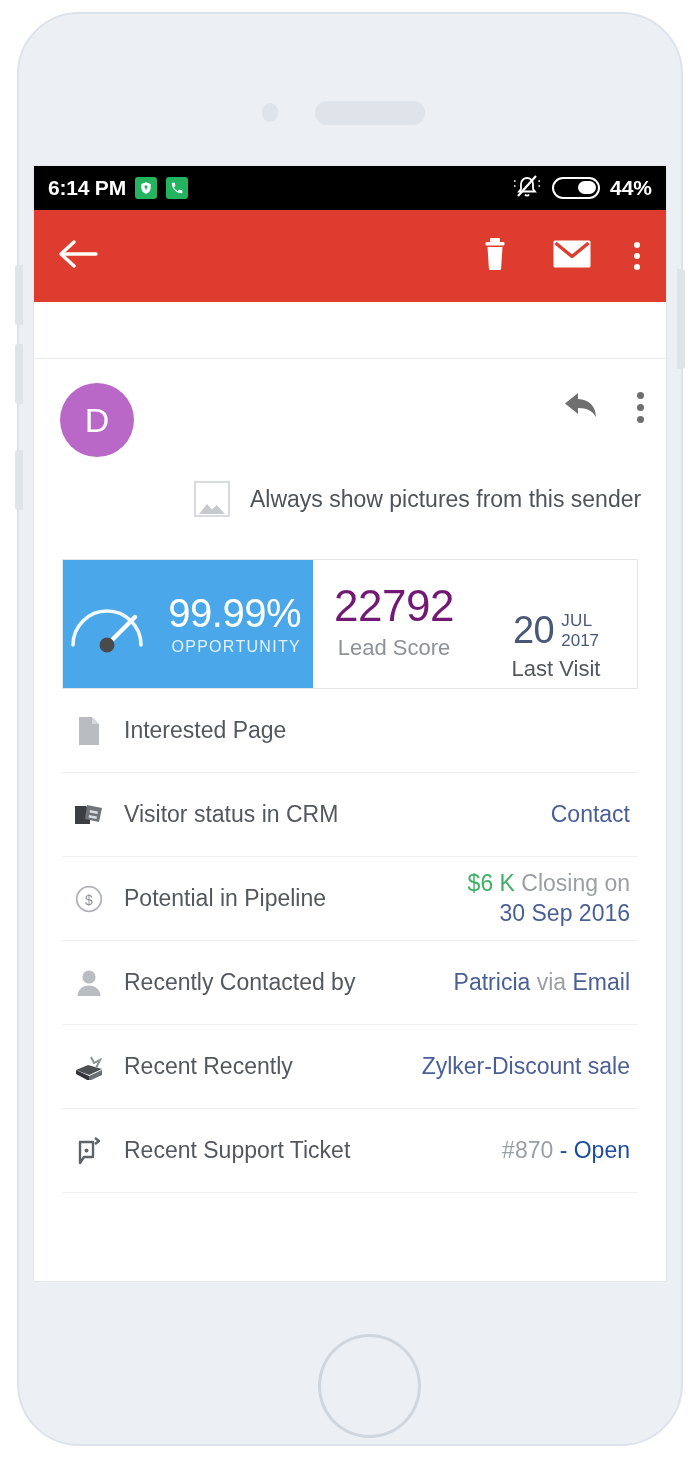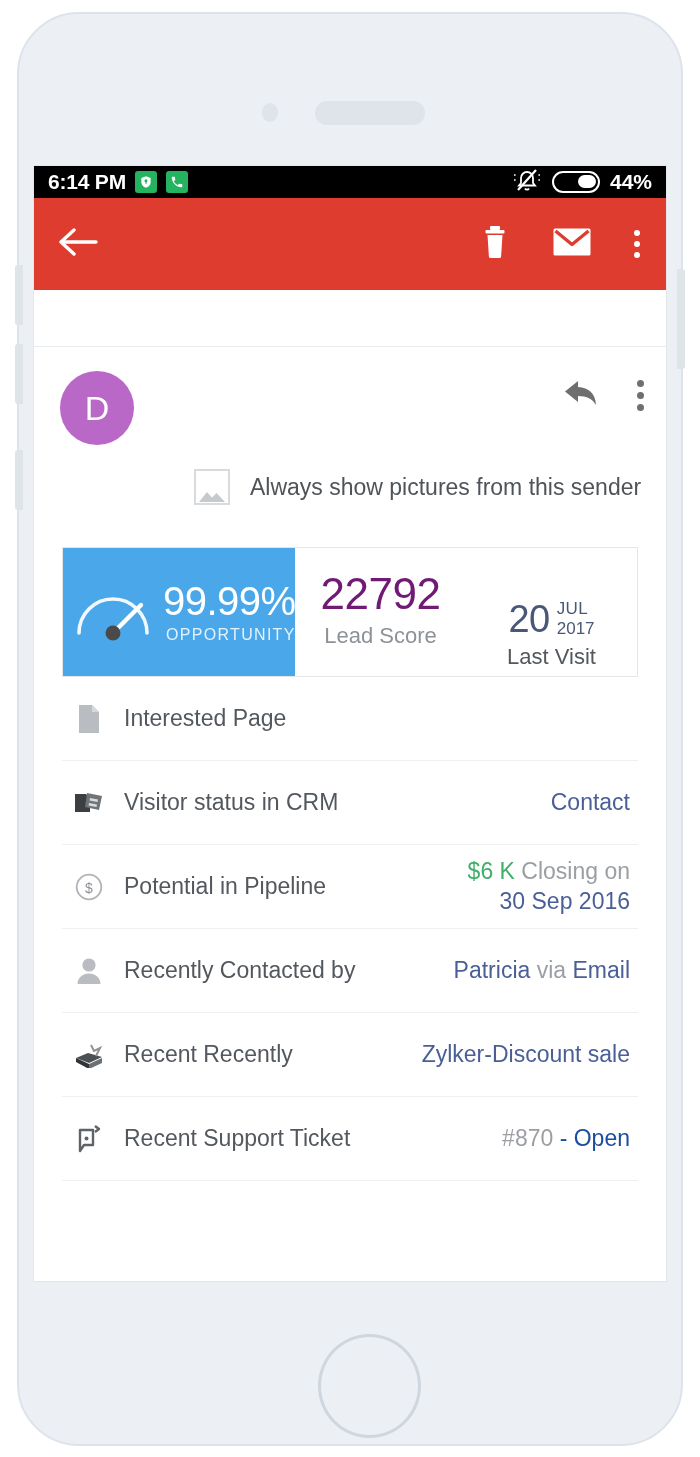--- a/index.html
+++ b/index.html
@@ -72,21 +72,21 @@
     top: 165px;
     width: 634px;
     height: 1117px;
     background: #ffffff;
     overflow: hidden;
     border: 1px solid #e3e7ec;
   }
 
   
   #status-bar {
-    height: 32px;
+    height: 44px;
     background: #000000;
     display: flex;
     align-items: center;
     padding: 0 14px;
     color: #ffffff;
   }
   #status-time {
     font-size: 21px;
     font-weight: bold;
     letter-spacing: -0.2px;
@@ -196,25 +196,25 @@
 
   
   #stats-card {
     margin: 42px 28px 0 28px;
     height: 130px;
     display: flex;
     border: 1px solid #e4e7ea;
     background: #ffffff;
   }
   #opportunity-cell {
-    width: 232px;
+    width: 250px;
     background: #4aa8ea;
     display: flex;
     align-items: center;
-    padding-left: 6px;
+    padding-left: 0;
     flex-shrink: 0;
   }
   #gauge { flex-shrink: 0; }
   #opportunity-text { margin-left: 6px; text-align: right; flex: 1; padding-right: 12px; }
   #opportunity-value {
     font-size: 40px;
     color: #ffffff;
     line-height: 1.05;
     letter-spacing: -0.5px;
   }
@@ -237,21 +237,21 @@
     color: #701a75;
     line-height: 1.05;
     letter-spacing: -0.5px;
   }
   #lead-label, #visit-label {
     font-size: 22px;
     color: #8d9298;
     margin-top: 6px;
   }
   #visit-label { color: #53585e; }
-  #visit-date-wrap { display: flex; align-items: flex-end; margin-top: 48px; }
+  #visit-date-wrap { display: flex; align-items: center; margin-top: 48px; }
   #visit-day {
     font-size: 38px;
     color: #4a5878;
     line-height: 1;
     letter-spacing: -0.5px;
   }
   #visit-mmyy {
     margin-left: 7px;
     margin-top: 1px;
     line-height: 1.12;

